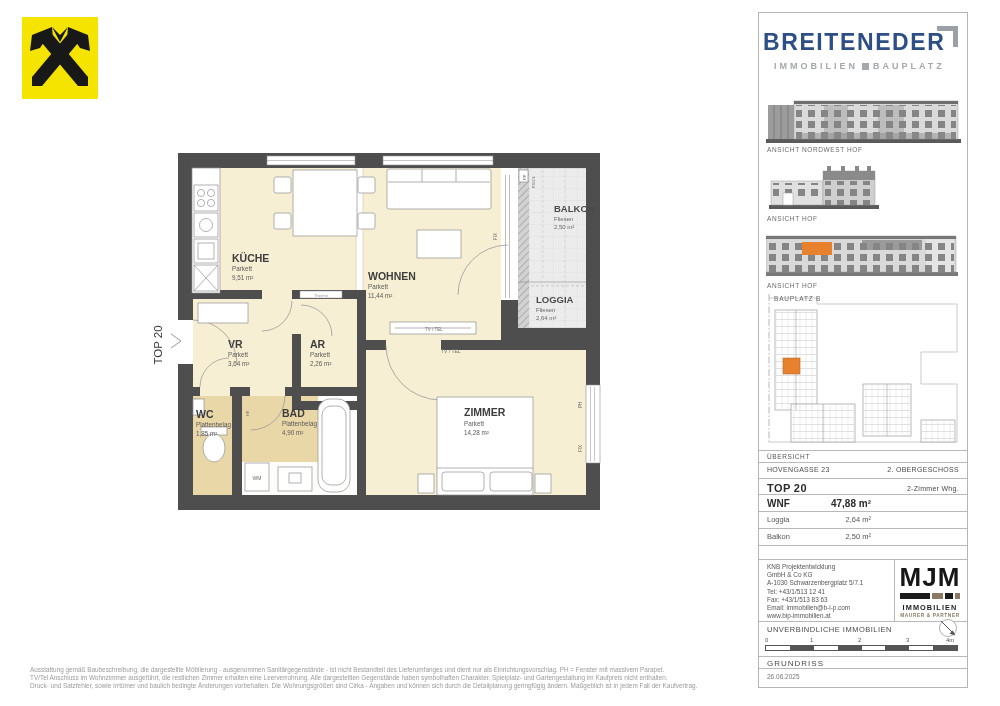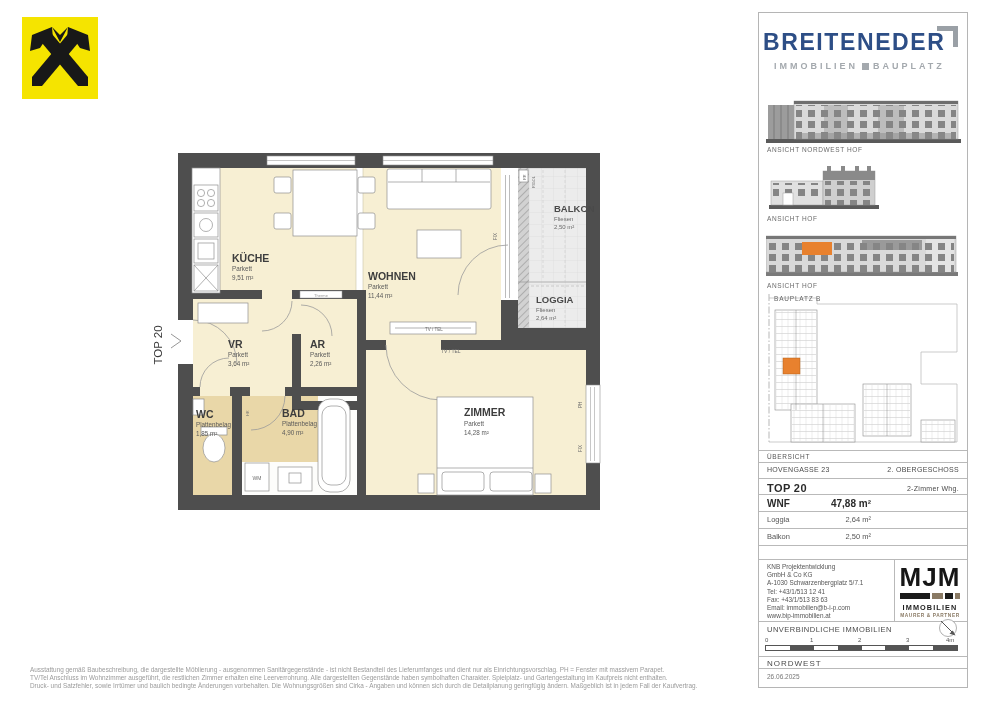--- a/index.html
+++ b/index.html
@@ -382,21 +382,21 @@
     <span class="tick" style="left:181px">4m</span>
   </div>
   <div class="abs scalebar">
     <div class="seg" style="left:12.5%;width:12.5%"></div>
     <div class="seg" style="left:37.5%;width:12.5%"></div>
     <div class="seg" style="left:62.5%;width:12.5%"></div>
     <div class="seg" style="left:87.5%;width:12.5%"></div>
   </div>
 
   <div class="abs hr" style="top:643px"></div>
-  <div class="abs grundriss">NORDWEST</div>
+  <div class="abs grundriss">GRUNDRISS</div>
   <div class="abs hr" style="top:655px"></div>
   <div class="abs pdate">26.06.2025</div>
 </div>
 
 <div class="abs disclaimer">
   <div>Ausstattung gemäß Baubeschreibung, die dargestellte Möblierung - ausgenommen Sanitärgegenstände - ist nicht Bestandteil des Lieferumfanges und dient nur als Einrichtungsvorschlag. PH = Fenster mit massivem Parapet.</div>
   <div>TV/Tel Anschluss im Wohnzimmer ausgeführt, die restlichen Zimmer erhalten eine Leerverrohrung. Alle dargestellten Gegenstände haben symbolhaften Charakter. Spielplatz- und Gartengestaltung im Kaufpreis nicht enthalten.</div>
   <div>Druck- und Satzfehler, sowie Irrtümer und baulich bedingte Änderungen vorbehalten. Die Wohnungsgrößen sind Cirka - Angaben und können sich durch die Detailplanung geringfügig ändern. Maßgeblich ist in jedem Fall der Kaufvertrag.</div>
 </div>
 

